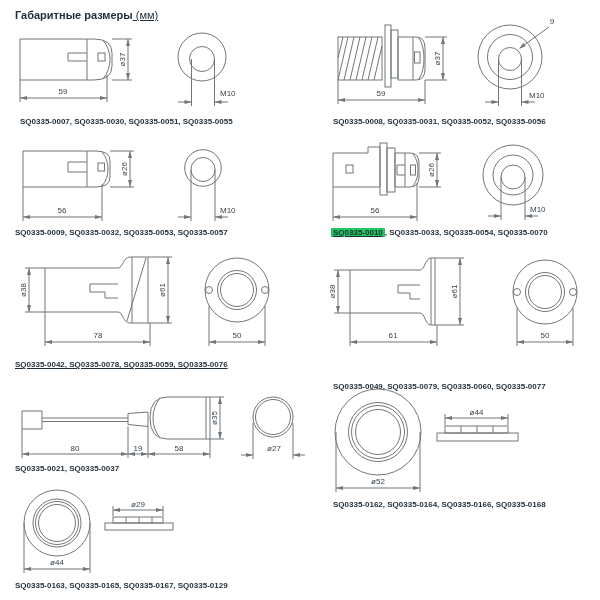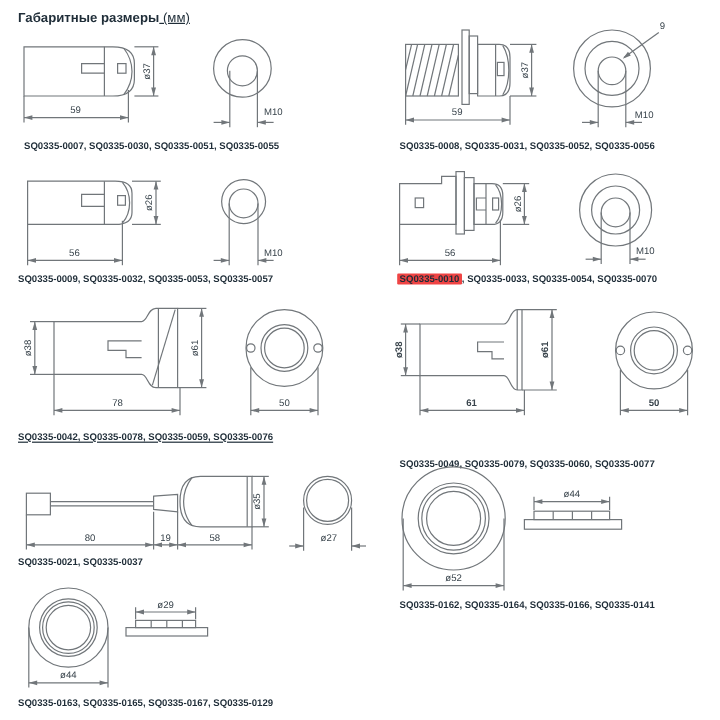--- a/index.html
+++ b/index.html
@@ -3,21 +3,21 @@
 <meta charset="utf-8">
 <style>
   html,body{margin:0;padding:0;}
   body{width:600px;height:600px;background:#ffffff;position:relative;overflow:hidden;
        font-family:"Liberation Sans",sans-serif;}
   .abs{position:absolute;}
   .title{left:15px;top:9px;font-size:11px;color:#1f2d38;white-space:nowrap;}
   .t-bold{font-weight:700;}
   .t-unit{font-weight:400;text-decoration:underline;}
   .caption{font-size:8px;font-weight:700;color:#1f2d38;white-space:nowrap;letter-spacing:0;}
-  .hl{background:#ef4444;padding:0 2px;margin-left:-2px;border-radius:1px;}
+  .hl{background:#22c55e;padding:0 2px;margin-left:-2px;border-radius:1px;text-decoration:underline;}
   svg{display:block;overflow:visible;}
   .ln{stroke:#71767a;stroke-width:1;fill:none;}
   .ar{fill:#71767a;stroke:none;}
   text.dim{font-family:"Liberation Sans",sans-serif;font-size:8px;fill:#39444c;}
 </style>
 </head>
 <body>
 
 <div class="abs title"><span class="t-bold">Габаритные размеры</span><span class="t-unit"> (мм)</span></div>
 
@@ -230,21 +230,21 @@
         <path d="M255 90 l-7 -2 v4 z"></path>
   </g>
   <text class="dim" transform="translate(16,38) rotate(-90)" text-anchor="middle">ø38</text>
   <text class="dim" transform="translate(155,38) rotate(-90)" text-anchor="middle">ø61</text>
   <text class="dim" x="88" y="86" text-anchor="middle">78</text>
   <text class="dim" x="227" y="86" text-anchor="middle">50</text>
 </svg>
 </div>
 <div class="abs caption" style="left:15px;top:360px;text-decoration:underline;">SQ0335-0042, SQ0335-0078, SQ0335-0059, SQ0335-0076</div>
 
-<div class="abs" style="left:330px;top:252px;font-weight:bold;">
+<div class="abs" style="left:330px;top:252px;">
 <svg width="265" height="100" viewBox="0 0 265 100">
   <g class="ln">
     <path d="M20 18 H90 C95 18 95 6 101 6 H105 V73 H101 C95 73 95 61 90 61 H20 Z"></path>
     <line x1="101" y1="6" x2="101" y2="73"></line>
     <path d="M90 33 H68 V41 H80 V47 H90"></path>
     <line x1="20" y1="18" x2="4" y2="18"></line>
         <line x1="20" y1="61" x2="4" y2="61"></line>
     <line x1="8" y1="18" x2="8" y2="61"></line>
     <line x1="105" y1="6" x2="134" y2="6"></line>
         <line x1="105" y1="73" x2="134" y2="73"></line>
@@ -353,21 +353,21 @@
   <g class="ar">
     <path d="M6 103 l7 -2 v4 z"></path>
         <path d="M90 103 l-7 -2 v4 z"></path>
     <path d="M115 33 l7 -2 v4 z"></path>
         <path d="M178 33 l-7 -2 v4 z"></path>
   </g>
   <text class="dim" x="48" y="99" text-anchor="middle">ø52</text>
   <text class="dim" x="146.5" y="29.5" text-anchor="middle">ø44</text>
 </svg>
 </div>
-<div class="abs caption" style="left:333px;top:500px;">SQ0335-0162, SQ0335-0164, SQ0335-0166, SQ0335-0141</div>
+<div class="abs caption" style="left:333px;top:500px;">SQ0335-0162, SQ0335-0164, SQ0335-0166, SQ0335-0168</div>
 
 <div class="abs" style="left:10px;top:490px;">
 <svg width="295" height="92" viewBox="0 0 295 92">
   <g class="ln">
     <circle cx="47" cy="33" r="33"></circle>
         <circle cx="47" cy="33" r="24"></circle>
     <circle cx="47" cy="33" r="21.5"></circle>
         <circle cx="47" cy="33" r="18.5"></circle>
     <line x1="14" y1="33" x2="14" y2="83"></line>
         <line x1="80" y1="33" x2="80" y2="83"></line>

